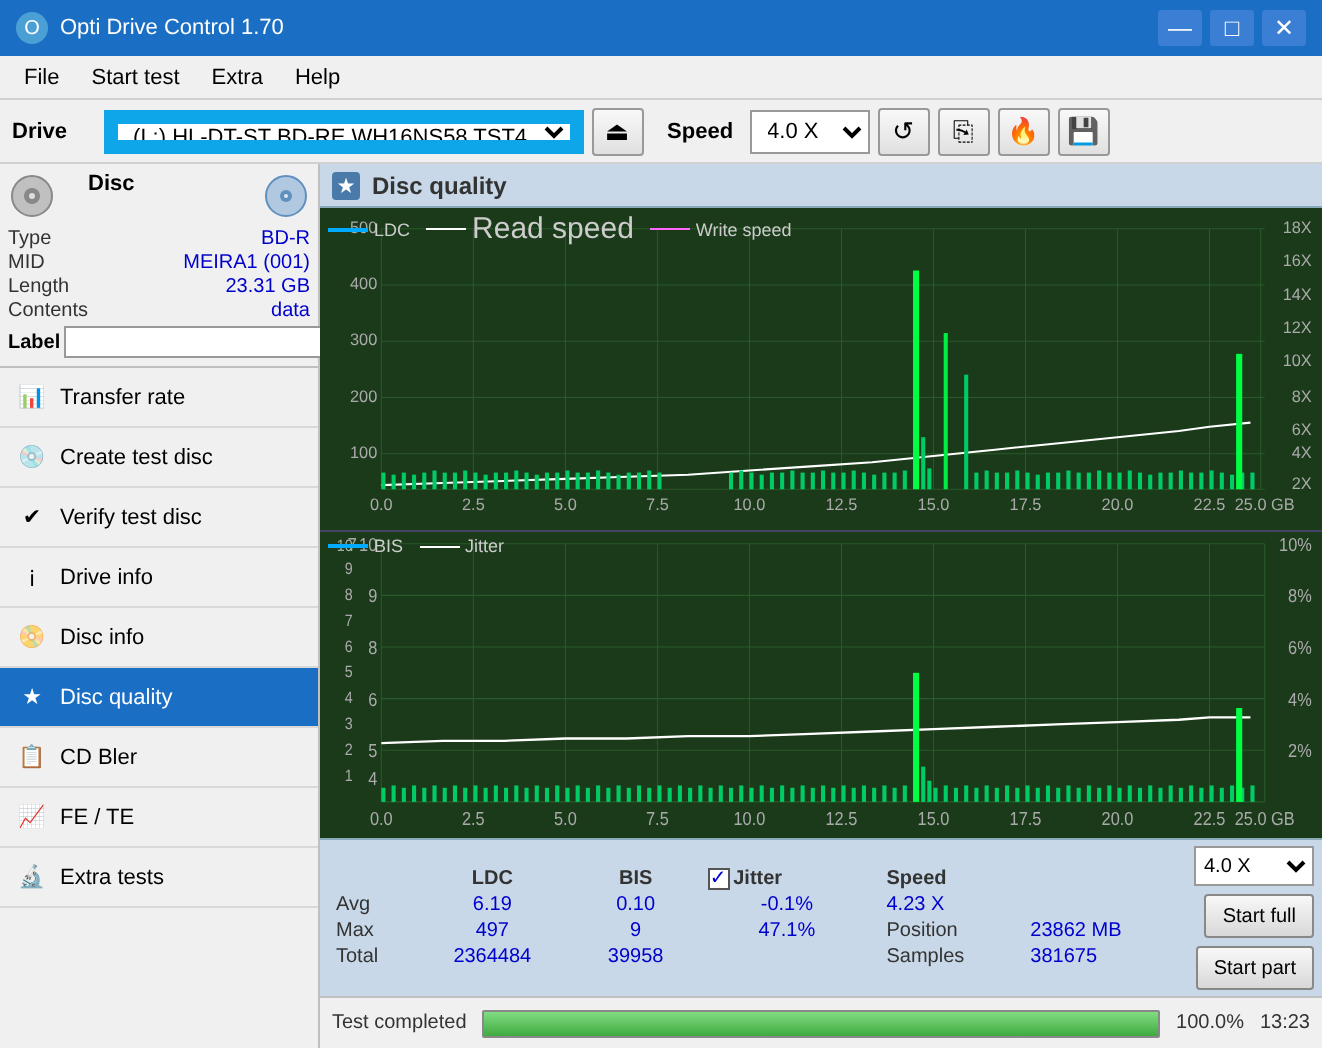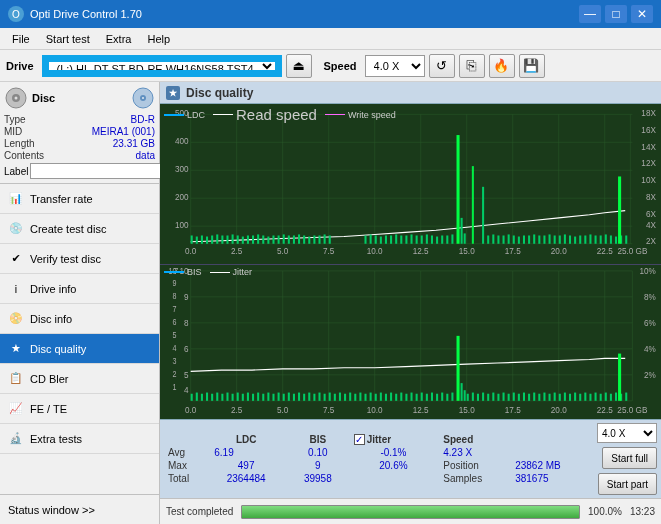--- a/index.html
+++ b/index.html
@@ -11,42 +11,42 @@
     .title-bar-icon { width: 16px; height: 16px; background: #4a9fd4; border-radius: 50%; display: flex; align-items: center; justify-content: center; font-size: 10px; color: white; }
     .title-bar-controls { display: flex; gap: 4px; }
     .title-btn { width: 22px; height: 18px; background: #3a7fd4; border: none; color: white; cursor: pointer; display: flex; align-items: center; justify-content: center; font-size: 12px; border-radius: 2px; }
 
     
     .menu-bar { background: #f0f0f0; height: 22px; display: flex; align-items: center; padding: 0 4px; border-bottom: 1px solid #d0d0d0; }
     .menu-item { padding: 2px 8px; cursor: pointer; font-size: 11px; }
 
     
     .drive-toolbar { background: #f0f0f0; height: 32px; display: flex; align-items: center; padding: 0 6px; border-bottom: 1px solid #d0d0d0; gap: 4px; }
-    .drive-label { font-size: 11px; font-weight: bold; margin-right: 4px; }
+    .drive-label { font-size: 11px; font-weight: bold; margin-right: 14px; }
     .drive-select { height: 22px; border: 7px solid #0ea5e9; background: white; font-size: 11px; padding: 0 4px; min-width: 200px; }
     .toolbar-btn { height: 24px; width: 26px; border: 1px solid #999; background: linear-gradient(to bottom, #f8f8f8, #e0e0e0); cursor: pointer; display: flex; align-items: center; justify-content: center; font-size: 13px; border-radius: 2px; }
     .speed-label { font-size: 11px; font-weight: bold; margin-left: 8px; margin-right: 4px; }
     .speed-select { height: 22px; border: 1px solid #999; background: white; font-size: 11px; padding: 0 4px; width: 60px; }
 
     
     .main-layout { display: flex; height: calc(524px - 28px - 22px - 32px); }
 
     
     .sidebar { width: 160px; background: #f0f0f0; border-right: 1px solid #c0c0c0; display: flex; flex-direction: column; }
     
     
     .disc-section { padding: 4px; border-bottom: 1px solid #c0c0c0; }
     .disc-header { display: flex; align-items: center; justify-content: space-between; margin-bottom: 4px; }
-    .disc-header-left { display: flex; align-items: center; gap: 4px; font-weight: bold; font-size: 11px; }
+    .disc-header-left { display: flex; align-items: flex-start; gap: 16px; font-weight: bold; font-size: 11px; }
     .disc-icon { width: 24px; height: 24px; }
     .disc-grid { display: grid; grid-template-columns: auto 1fr; gap: 1px 20px; font-size: 10px; }
     .disc-grid .label { color: #333; }
     .disc-grid .value { color: #0000cc; text-align: right; }
     .label-input-row { display: flex; align-items: center; gap: 2px; margin-top: 2px; }
-    .label-text { font-size: 10px; }
+    .label-text { font-size: 10px; font-weight: bold; }
     .label-input { height: 16px; border: 1px solid #999; font-size: 10px; flex: 1; }
     .label-btn { width: 16px; height: 16px; border: 1px solid #999; background: #e0e0e0; cursor: pointer; display: flex; align-items: center; justify-content: center; font-size: 9px; }
 
     
     .sidebar-menu { flex: 1; }
     .sidebar-item { height: 30px; display: flex; align-items: center; gap: 6px; padding: 0 8px; cursor: pointer; border-bottom: 1px solid #d8d8d8; font-size: 11px; }
     .sidebar-item.active { background: #1a6fc4; color: white; }
     .sidebar-item-icon { width: 16px; height: 16px; display: flex; align-items: center; justify-content: center; font-size: 11px; flex-shrink: 0; }
     
     .status-window { height: 30px; display: flex; align-items: center; gap: 4px; padding: 0 8px; cursor: pointer; border-top: 1px solid #c0c0c0; font-size: 11px; background: #f0f0f0; }
@@ -170,23 +170,20 @@
       <div class="sidebar-item">
         <div class="sidebar-item-icon">📈</div>
         <span>FE / TE</span>
       </div>
       <div class="sidebar-item">
         <div class="sidebar-item-icon">🔬</div>
         <span>Extra tests</span>
       </div>
     </div>
 
-    <div class="status-window">
-      <span>Status window &gt;&gt;</span>
-    </div>
   </div>
 
   <div style="flex:1; display:flex; flex-direction:column; overflow:hidden;">
 
     <div class="dq-header">
       <div class="dq-icon">★</div>
       <span class="dq-title">Disc quality</span>
     </div>
 
     <div class="charts-container">
@@ -526,31 +523,31 @@
             <div style="width:11px;height:11px;border:1px solid #555;background:white;display:flex;align-items:center;justify-content:center;">
               <span style="color:#0000cc;font-size:10px;line-height:1;">✓</span>
             </div>
             <span style="font-weight:bold;color:#333;">Jitter</span>
           </td>
           <td style="padding:1px 6px; font-weight:bold; color:#333;">Speed</td>
           <td style="padding:1px 4px;"></td>
         </tr>
         <tr>
           <td style="padding:1px 4px; color:#333;">Avg</td>
-          <td style="padding:1px 8px; color:#0000cc;">6.19</td>
+          <td style="padding:1px 8px; text-align:center; color:#0000cc;">6.19</td>
           <td style="padding:1px 8px; text-align:center; color:#0000cc;">0.10</td>
           <td style="padding:1px 16px; text-align:center; color:#0000cc;">-0.1%</td>
           <td style="padding:1px 6px; color:#0000cc;">4.23 X</td>
           <td style="padding:1px 4px;"></td>
         </tr>
         <tr>
           <td style="padding:1px 4px; color:#333;">Max</td>
           <td style="padding:1px 8px; text-align:center; color:#0000cc;">497</td>
           <td style="padding:1px 8px; text-align:center; color:#0000cc;">9</td>
-          <td style="padding:1px 16px; text-align:center; color:#0000cc;">20.6%</td>
+          <td style="padding:1px 16px; text-align:center; color:#0000cc;">47.1%</td>
           <td style="padding:1px 6px; color:#333;">Position</td>
           <td style="padding:1px 4px; color:#0000cc;">23862 MB</td>
         </tr>
         <tr>
           <td style="padding:1px 4px; color:#333;">Total</td>
           <td style="padding:1px 8px; text-align:center; color:#0000cc;">2364484</td>
           <td style="padding:1px 8px; text-align:center; color:#0000cc;">39958</td>
           <td style="padding:1px 16px;"></td>
           <td style="padding:1px 6px; color:#333;">Samples</td>
           <td style="padding:1px 4px; color:#0000cc;">381675</td>

